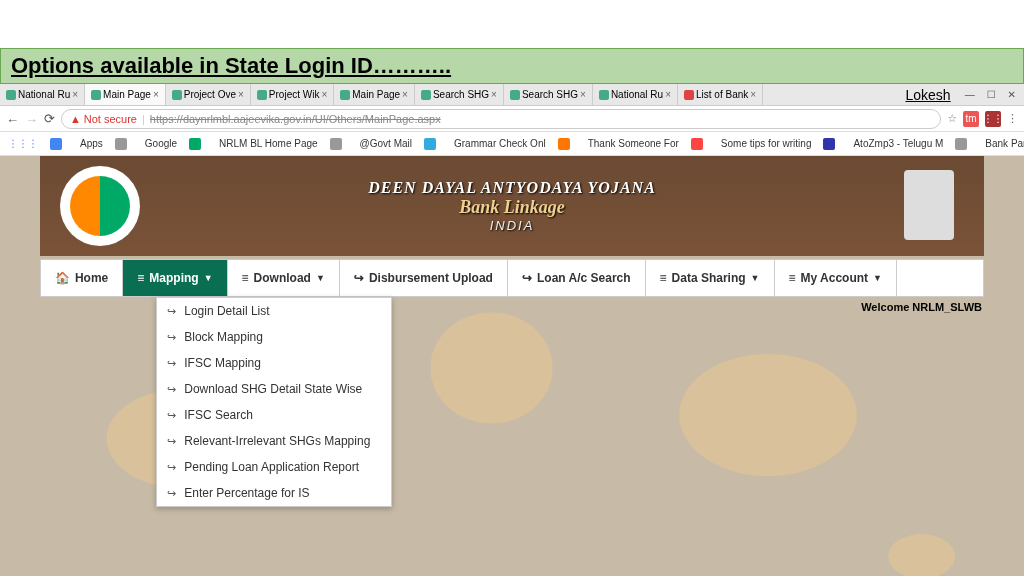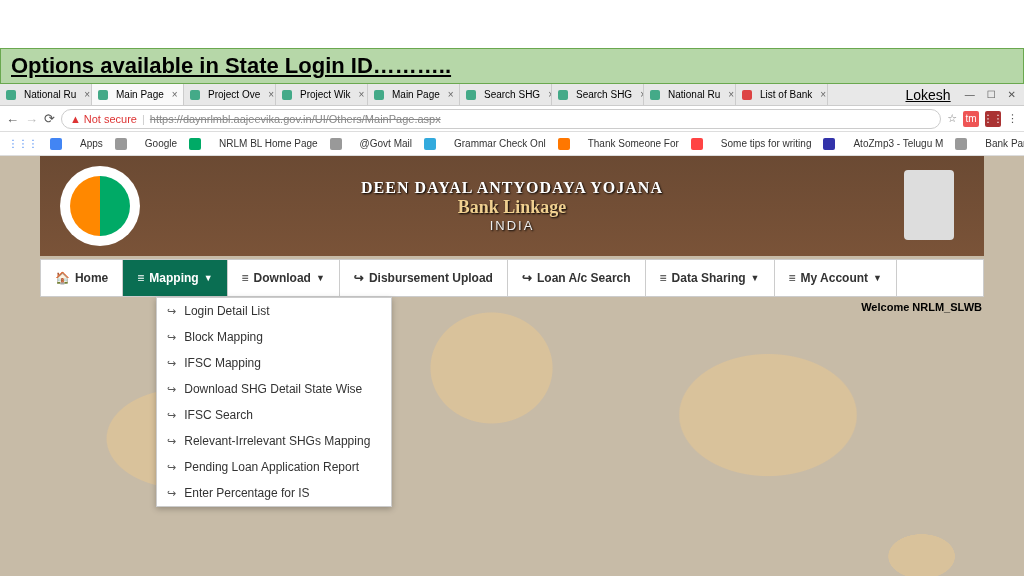--- a/index.html
+++ b/index.html
@@ -1,19 +1,19 @@
 <!DOCTYPE html>
 <html><head>
 <meta charset="utf-8">
 <style>
   * { margin: 0; padding: 0; box-sizing: border-box; font-family: Arial, sans-serif; }
   body { width: 1024px; height: 576px; overflow: hidden; background: #fff; }
   .slide-title { background: #b6d7a8; border: 1px solid #6aa84f; padding: 4px 10px; font-size: 22px; font-weight: bold; text-decoration: underline; margin-top: 48px; }
   .browser-tabs { display: flex; background: #e8e8e8; height: 22px; font-size: 10px; align-items: center; border-bottom: 1px solid #ccc; }
-  .tab { display: flex; align-items: center; padding: 0 6px; border-right: 1px solid #ccc; height: 100%; gap: 8px; max-width: 92px; white-space: nowrap; overflow: hidden; }
+  .tab { display: flex; align-items: center; padding: 0 6px; border-right: 1px solid #ccc; height: 100%; gap: 2px; max-width: 92px; white-space: nowrap; overflow: hidden; }
   .tab.active { background: #f9f9f9; }
   .tab-fav { width:10px; height:10px; background:#4a8; border-radius:2px; flex:none;}
   .tab-fav.gmail { background:#d44;}
   .tab-close { color:#666; font-size:10px; margin-left:auto; flex:none;}
   .tab-spacer { flex:1; }
   .win-btns { display:flex; gap:12px; padding:0 8px; color:#555;}
   .addr-bar { display:flex; align-items:center; height:26px; border-bottom:1px solid #ddd; font-size:11px; gap:6px; padding:0 6px;}
   .addr-bar .nav-ic { color:#555; font-size:13px; cursor:pointer;}
   .addr-input { flex:1; display:flex; align-items:center; border:1px solid #ccc; border-radius:12px; height:20px; padding:0 8px; gap:5px;}
   .not-secure { color:#d33; display:flex; align-items:center; gap:3px;}
@@ -23,21 +23,21 @@
   .bm { display:flex; align-items:center; gap:18px; cursor:pointer; white-space:nowrap;}
   .bm-ic { width:12px;height:12px;border-radius:2px; flex:none;}
   .page-body { position:relative; height:calc(100% - 22px - 26px - 24px - 33px); background:#c7bba7; }
   .wmap { position:absolute; inset:0; background:
       radial-gradient(ellipse 140px 90px at 18% 60%, #dcc39a 55%, transparent 56%),
       radial-gradient(ellipse 110px 100px at 48% 45%, #dcc39a 55%, transparent 56%),
       radial-gradient(ellipse 160px 110px at 75% 55%, #dcc39a 55%, transparent 56%),
       radial-gradient(ellipse 60px 40px at 90% 85%, #dcc39a 55%, transparent 56%),
       #c7bba7; opacity:0.9;}
   .content { position:relative; margin:0 40px;}
-  .banner { height:100px; background: linear-gradient(#6b4a33,#7a5338); display:flex; align-items:center; justify-content:center; position:relative; color:#fff; text-align:center; text-shadow:1px 1px 2px #000;}
+  .banner { height:100px; background: linear-gradient(#6b4a33,#7a5338); display:flex; align-items:center; justify-content:center; position:relative; color:#fff; text-align:center; text-shadow:1px 1px 2px #000;font-style:italic;}
   .banner .logo { position:absolute; left:20px; top:10px; width:80px;height:80px; border-radius:50%; background:#fff; display:flex; align-items:center; justify-content:center;}
   .banner .logo::after{content:""; width:60px;height:60px;border-radius:50%; background: conic-gradient(#0a6 0 50%, #f80 50% 100%);}
   .banner .emblem { position:absolute; right:30px; top:14px; width:50px;height:70px; background:#ddd; border-radius:4px;}
   .b1{font-size:16px; font-weight:bold; letter-spacing:1px; font-family: 'Georgia', serif;}
   .b2{font-size:22px; font-weight:bold; letter-spacing:1px; font-family: 'Georgia', serif;}
   .b3{font-size:18px; font-weight:bold; font-family:'Georgia', serif; color:#f0d090;}
   .b4{font-size:13px; letter-spacing:2px; color:#eee;}
   .menubar { display:flex; background:#fff; border:1px solid #ccc; height:38px; margin-top:3px;}
   .menu-item { padding: 0 14px; display:flex; align-items:center; gap:5px; font-size:12px; font-weight:bold; color:#333; border-right:1px solid #ccc; cursor:pointer;}
   .menu-item.active { background:#0a6e52; color:#fff;}

